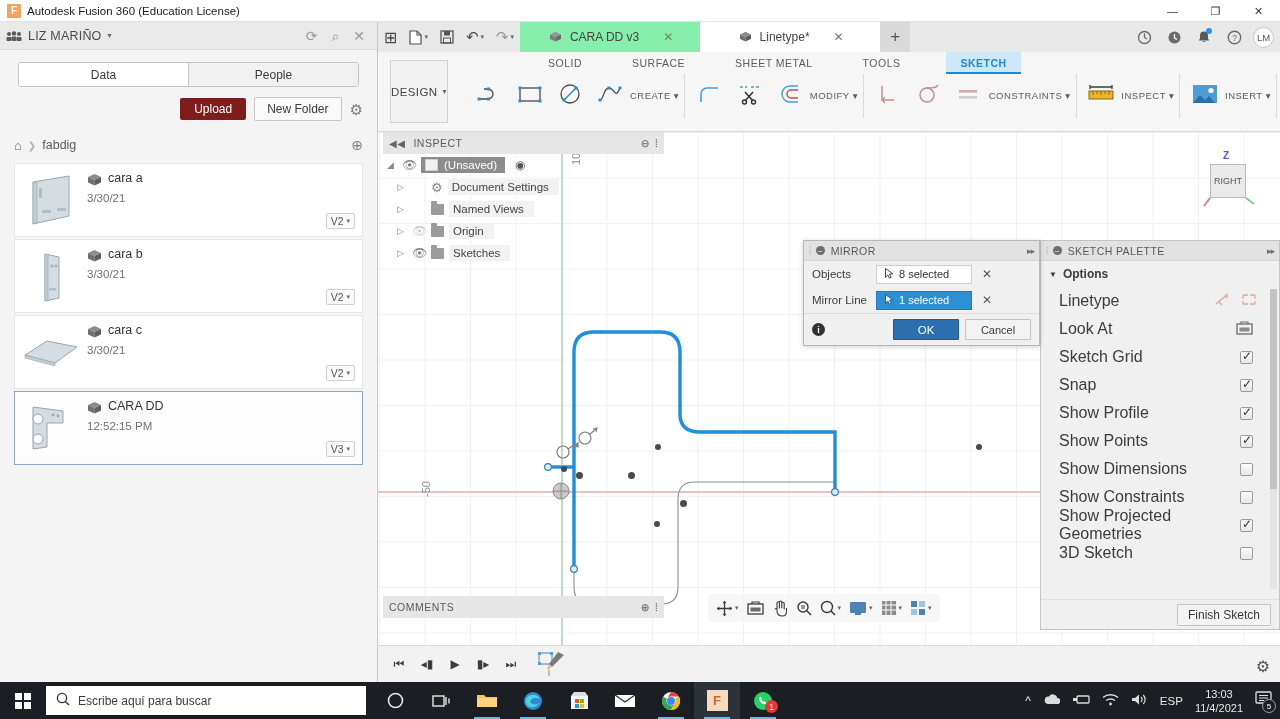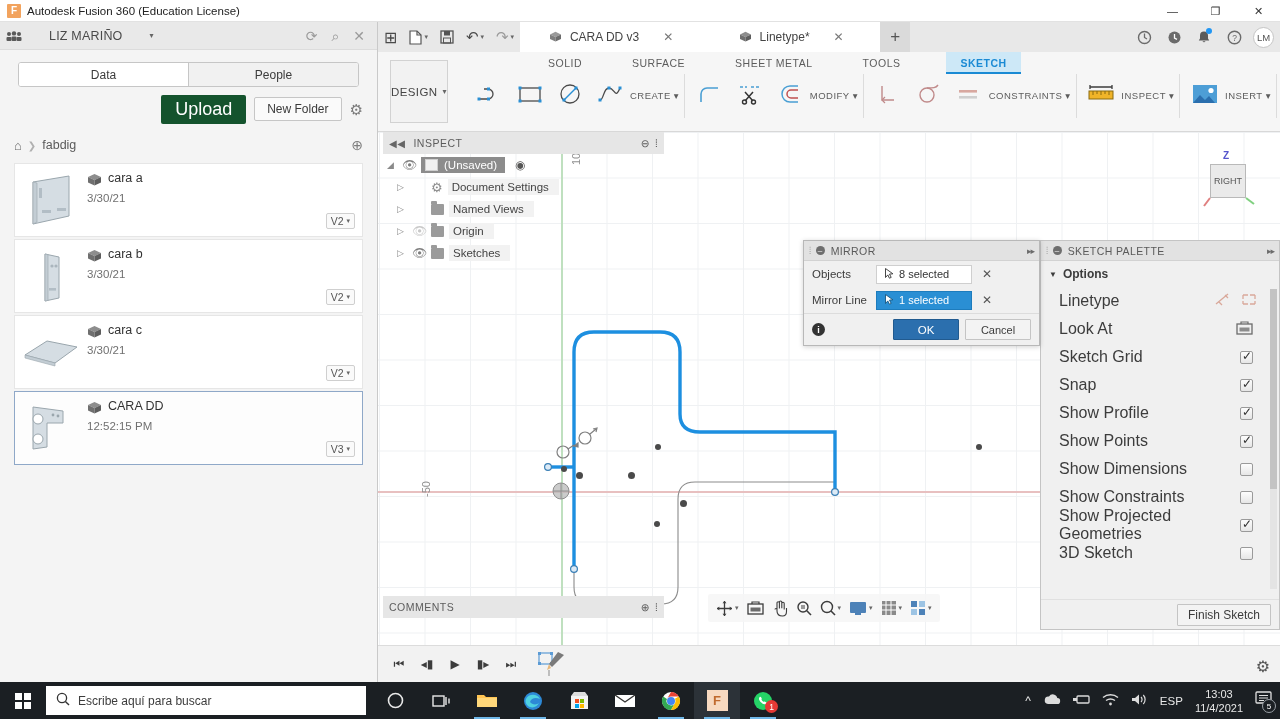--- a/index.html
+++ b/index.html
@@ -29,21 +29,21 @@
     font-size: 11px; color: #333;
   }
 
   
   .datapanel {
     position: absolute; top: 22px; left: 0; width: 378px; height: 660px;
     background: #f4f4f4; border-right: 1px solid #c9c9c9;
   }
   .dp-head {
     height: 28px; background: #e9e9e9; display: flex; align-items: center;
-    padding: 0 6px; border-bottom: 1px solid #dcdcdc; gap: 21px;
+    padding: 0 6px; border-bottom: 1px solid #dcdcdc;
   }
   .dp-head .people-ico { width: 16px; height: 14px; margin-right: 6px; position: relative; }
   .dp-username { font-size: 12.5px; color: #4a4a4a; letter-spacing: .2px; }
   .dp-caret { margin-left: 6px; font-size: 8px; color: #666; }
   .dp-head-right { margin-left: auto; display: flex; gap: 14px; padding-right: 6px; }
   .dp-head-right span { color: #9a9a9a; font-size: 14px; cursor: pointer; line-height: 1; }
 
   .dp-tabs {
     margin: 12px 18px 0 18px; display: flex; height: 25px;
     border: 1px solid #c6c6c6; border-radius: 3px; overflow: hidden; background: #fff;
@@ -52,21 +52,21 @@
     flex: 1; display: flex; align-items: center; justify-content: center;
     font-size: 12px; color: #3b3b3b; background: #fff; cursor: pointer;
   }
   .dp-tab.inactive { background: #f1f1f1; border-left: 1px solid #c6c6c6; }
 
   .dp-actions {
     display: flex; align-items: center; justify-content: flex-end;
     gap: 8px; margin: 10px 14px 0 0; height: 24px;
   }
   .btn-upload {
-    background: #14532d; color: #fff; font-size: 18px; border: none;
+    background: #7f1d1d; color: #fff; font-size: 12px; border: none;
     padding: 4px 14px; border-radius: 2px; cursor: pointer;
   }
   .btn-newfolder {
     background: #fafafa; color: #3b3b3b; font-size: 12px;
     border: 1px solid #c6c6c6; padding: 4px 12px; border-radius: 2px; cursor: pointer;
   }
   .gear-sm { color: #7a7a7a; font-size: 15px; cursor: pointer; line-height: 1; }
 
   .dp-crumb {
     display: flex; align-items: center; gap: 6px; margin: 14px 14px 0 14px;
@@ -111,21 +111,21 @@
     padding: 0 6px; cursor: pointer; color: #4a4a4a;
   }
   .mini-caret { font-size: 7px; color: #666; margin-left: 2px; }
 
   .doctabs { display: flex; height: 30px; align-items: flex-end; flex: 1; }
   .doctab {
     height: 30px; display: flex; align-items: center; gap: 6px;
     padding: 0 12px 0 14px; font-size: 12px; color: #444; cursor: pointer;
     min-width: 180px; justify-content: center; position: relative;
   }
-  .doctab.inactive { background: #ffffff; }
+  .doctab.inactive { background: #86efac; }
   .doctab.active { background: #fff; }
   .doctab .tclose { margin-left: 18px; color: #777; font-size: 12px; }
   .tab-plus {
     width: 30px; height: 30px; display: flex; align-items: center; justify-content: center;
     font-size: 17px; color: #555; background: #dadada; cursor: pointer;
   }
   .ts-right { display: flex; align-items: center; height: 30px; padding-right: 6px; }
   .ts-right .ic {
     width: 30px; height: 30px; display: flex; align-items: center; justify-content: center;
     color: #6b6b6b; font-size: 14px; cursor: pointer; position: relative;

